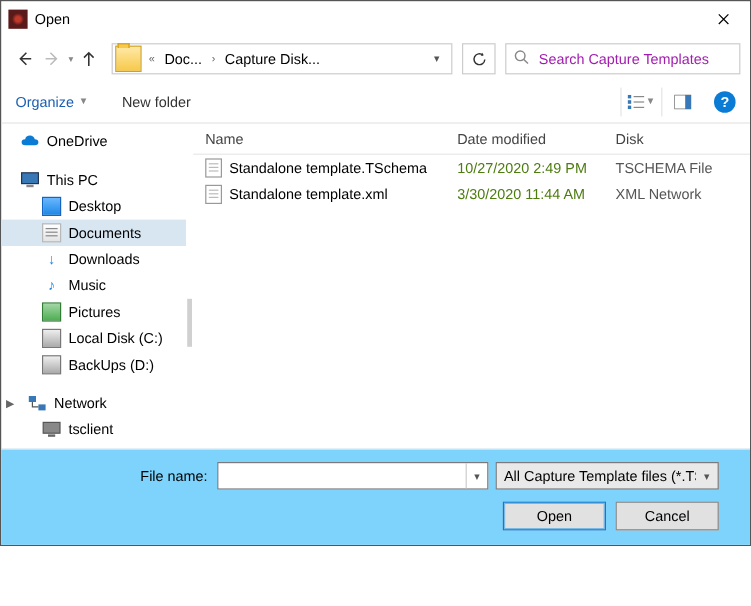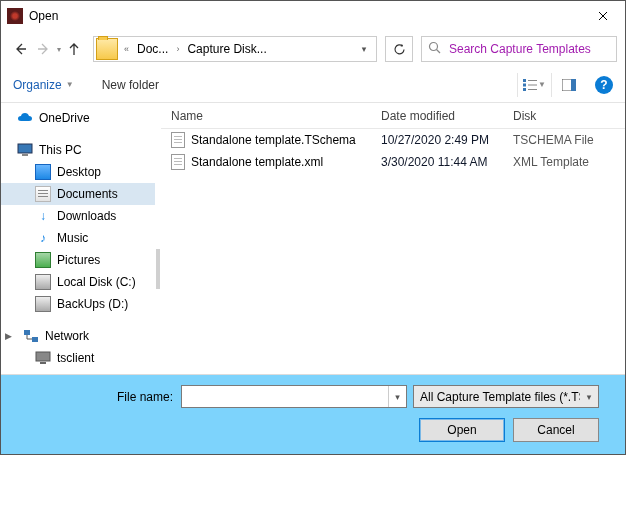--- a/index.html
+++ b/index.html
@@ -54,21 +54,21 @@
   .splitter::after { content:""; width:4px; height:40px; background:#d0d0d0; }
   .list { flex: 1; display: flex; flex-direction: column; }
   .cols { display: flex; height: 26px; align-items: center; border-bottom: 1px solid #e8e8e8; color: #444; }
   .cols > div { padding-left: 10px; }
   .cols .c1 { width: 210px; }
   .cols .c2 { width: 132px; }
   .cols .c3 { flex: 1; }
   .rows { flex: 1; }
   .row { display: flex; height: 22px; align-items: center; }
   .row .c1 { width: 210px; padding-left: 10px; display: flex; align-items: center; gap: 6px; }
-  .row .c2 { width: 132px; padding-left: 10px; color: #0f172a; }
+  .row .c2 { width: 132px; padding-left: 10px; color: #4d7c0f; }
   .row .c3 { flex: 1; padding-left: 10px; color: #555; }
   .footer { background: #7dd3fc; border-top: 1px solid #dcdcdc; padding: 10px 26px 12px 10px; }
   .fn-row { display: flex; align-items: center; margin-bottom: 10px; }
   .fn-label { width: 170px; text-align: right; padding-right: 8px; }
   .fn-input { flex: 1; height: 23px; border: 1px solid #7a7a7a; background: #fff; display:flex; align-items:center;}
   .fn-input .dd { width:18px; text-align:center; color:#555; font-size:9px; border-left:1px solid #ccc; height:100%; display:flex; align-items:center; justify-content:center;}
   .fn-input .val { flex:1; padding:0 4px;}
   .filter { width: 186px; height: 23px; border: 1px solid #7a7a7a; background: #e9e9e9; margin-left: 6px; display:flex; align-items:center; padding-left:6px;}
   .filter .txt { flex:1; white-space:nowrap; overflow:hidden; }
   .filter .dd { width:18px; text-align:center; color:#555; font-size:9px;}
@@ -249,21 +249,21 @@
             </div>
           <div class="c2">10/27/2020 2:49 PM</div>
           <div class="c3">TSCHEMA File</div>
         </div>
         <div class="row">
           <div class="c1">
               <span class="ico-file"></span>
               <span>Standalone template.xml</span>
             </div>
           <div class="c2">3/30/2020 11:44 AM</div>
-          <div class="c3">XML Template</div>
+          <div class="c3">XML Network</div>
         </div>
       </div>
     </div>
   </div>
 
   <div class="footer">
     <div class="fn-row">
       <div class="fn-label">File name:</div>
       <div class="fn-input">
         <span class="val"></span>

